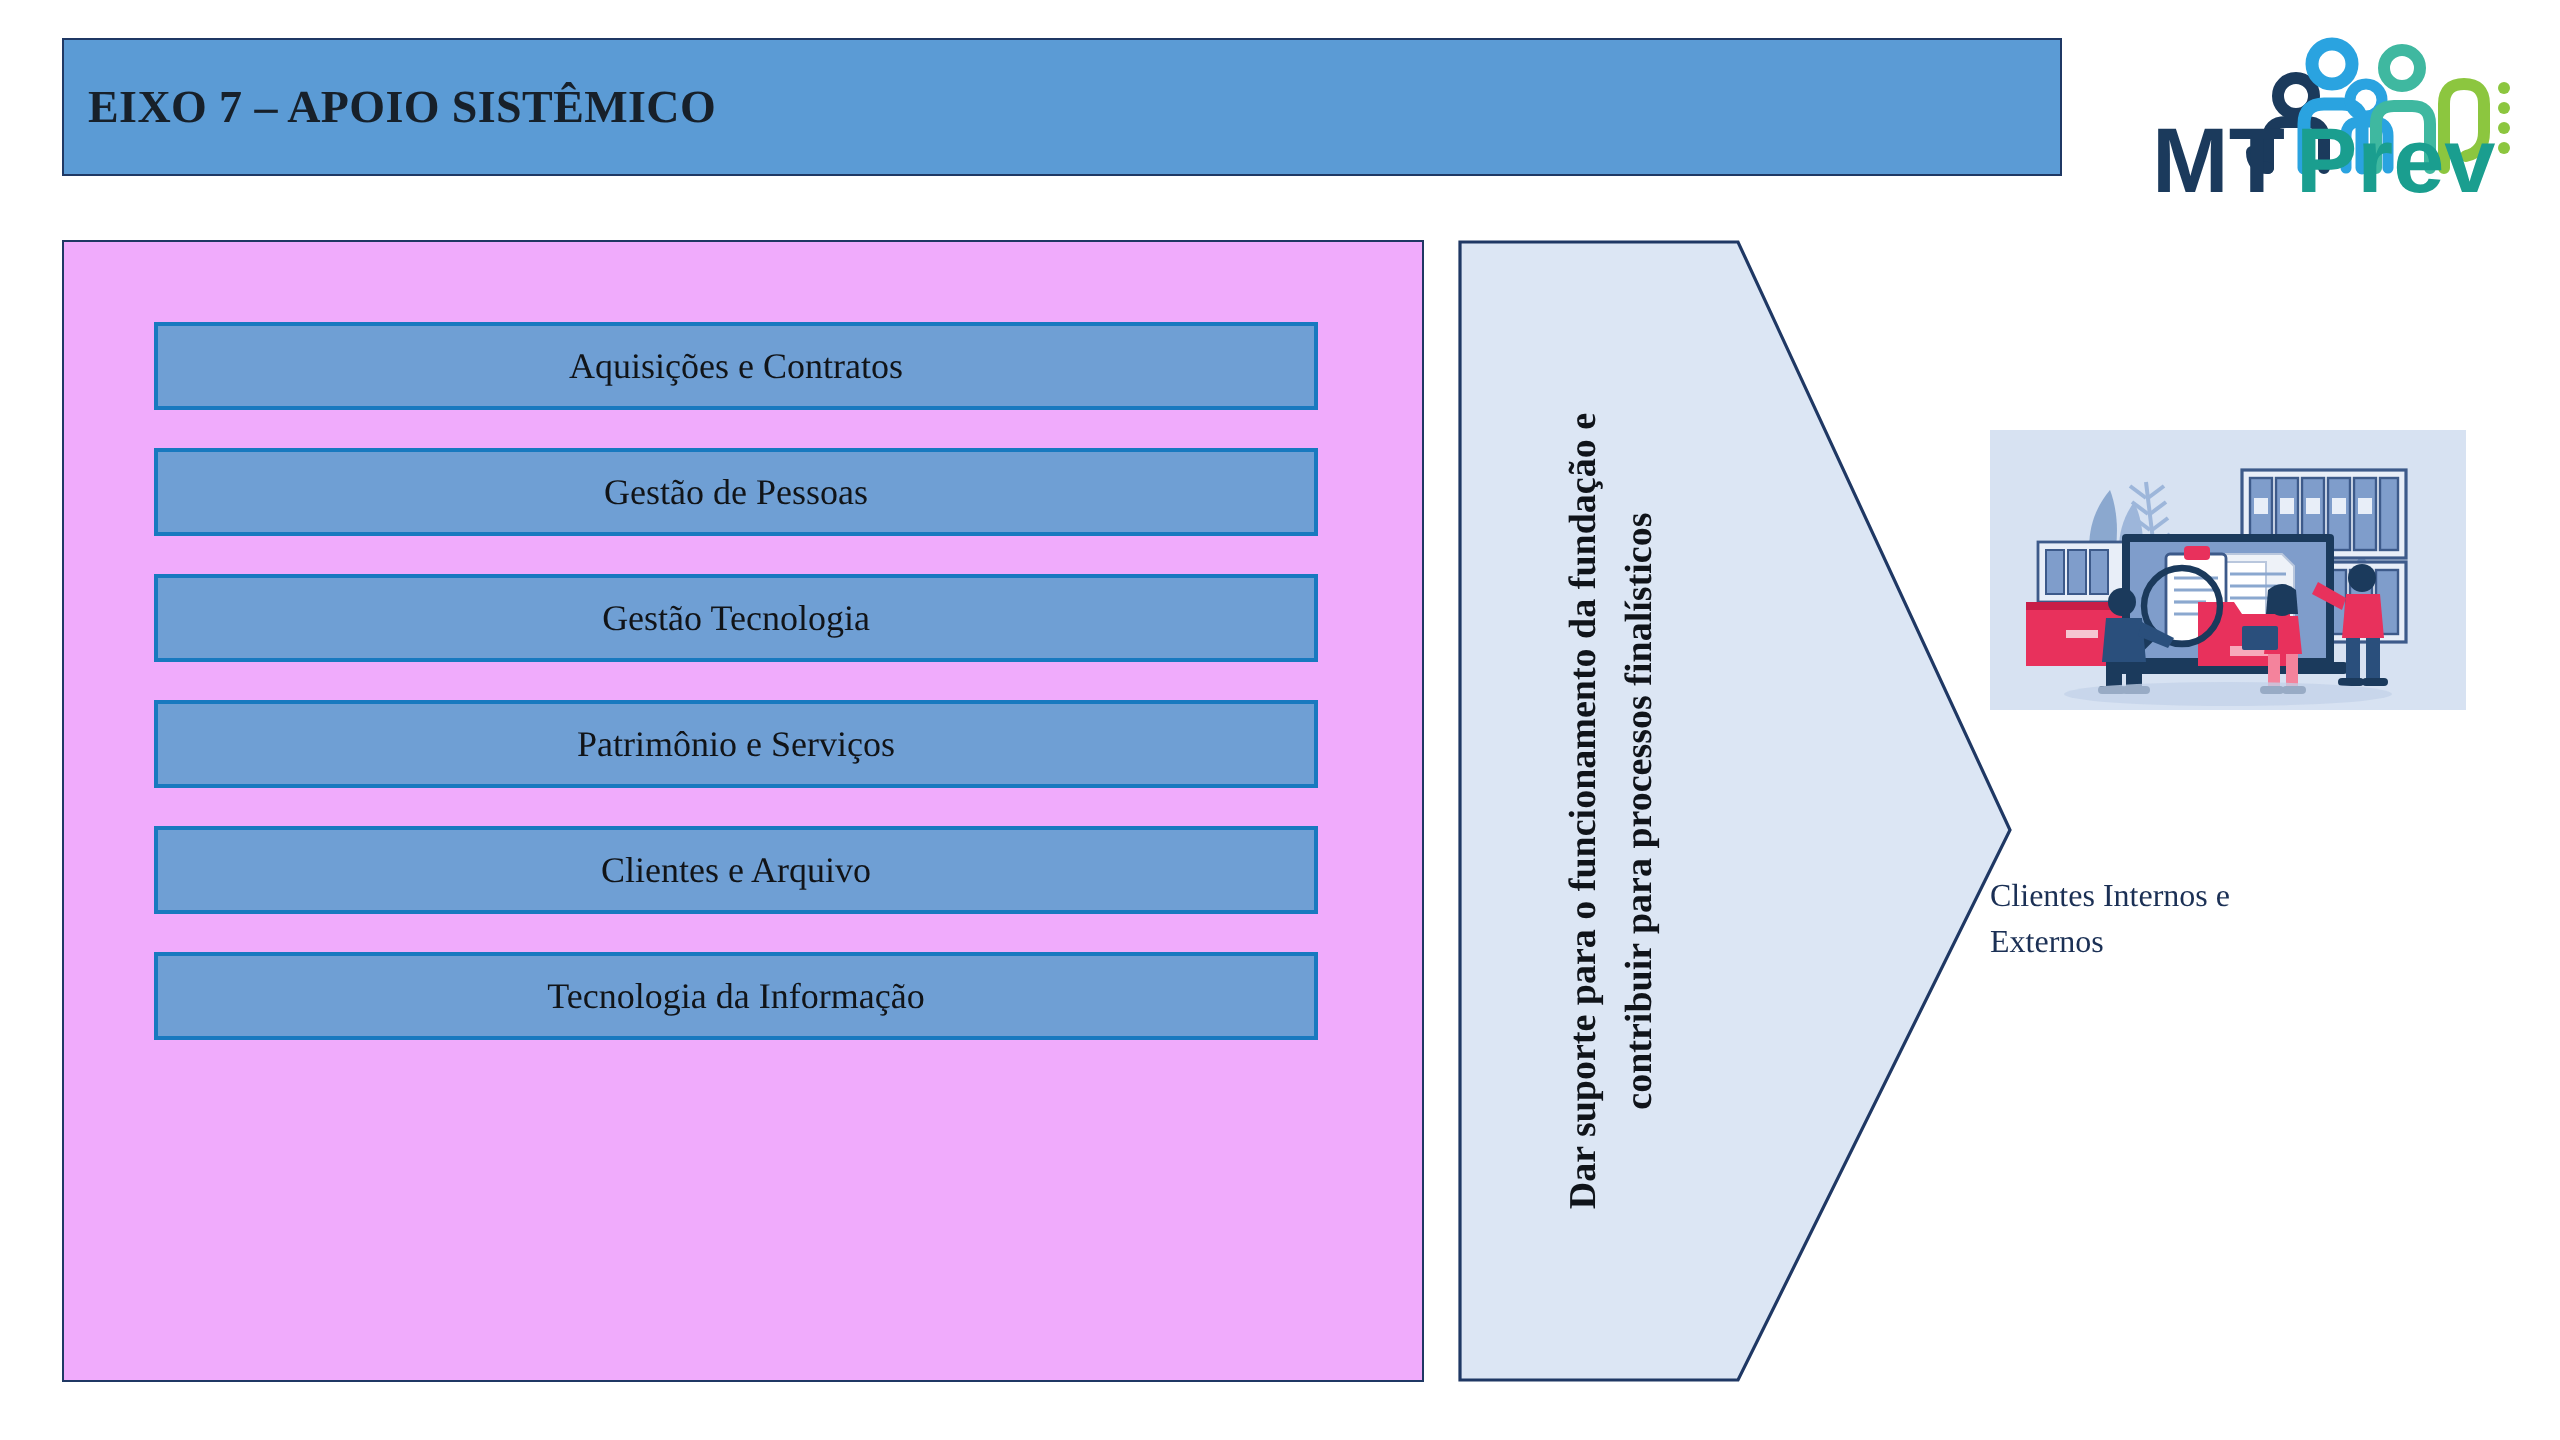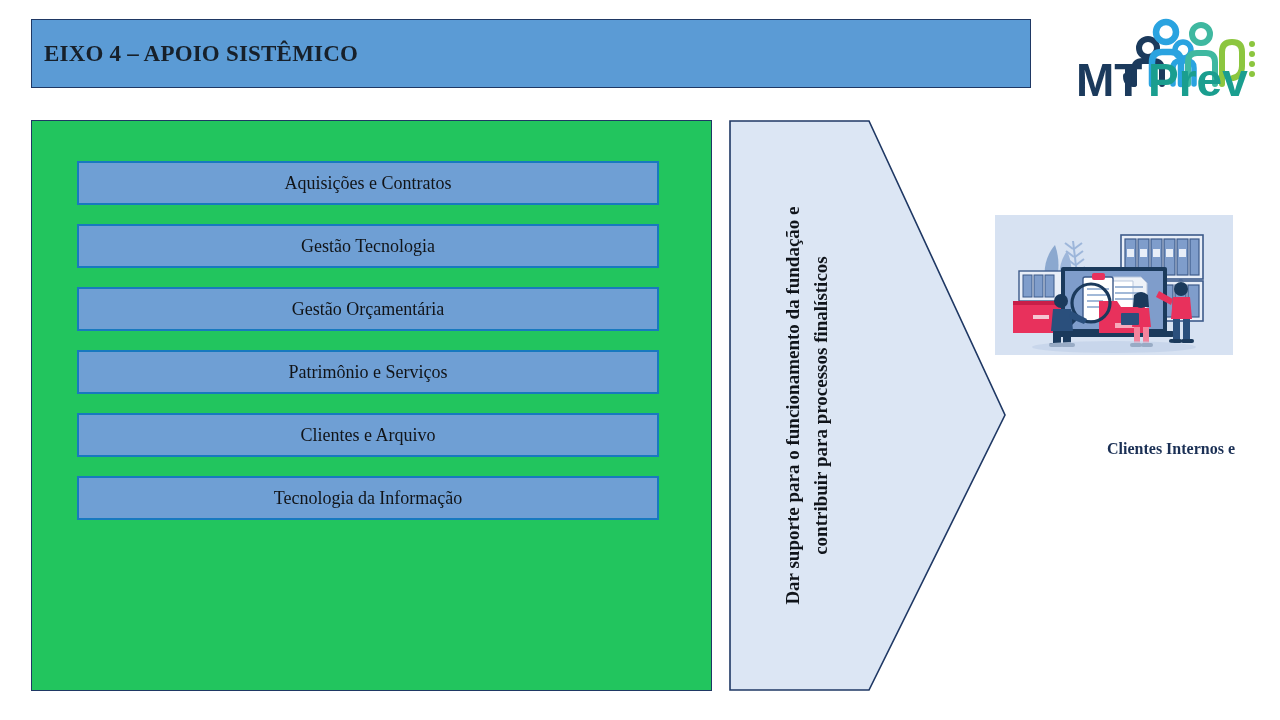--- a/index.html
+++ b/index.html
@@ -54,21 +54,21 @@
   }
   #logo svg { display: block; }
 
   
   #left-panel {
     position: absolute;
     left: 31px;
     top: 120px;
     width: 681px;
     height: 571px;
-    background: #22c55e;
+    background: #f0abfc;
     border: 1px solid #1f3864;
     box-sizing: border-box;
   }
   #process-list {
     position: absolute;
     left: 45px;
     top: 40px;
     width: 582px;
   }
   .process-bar {
@@ -141,35 +141,35 @@
     height: 140px;
     background: #d7e2f2;
     overflow: hidden;
   }
   #illustration svg { display: block; }
   #clients-caption {
     position: absolute;
     left: 0;
     top: 222px;
     width: 240px;
-    text-align: right;
+    text-align: left;
     font-size: 16px;
-    font-weight: bold;
+    font-weight: normal;
     color: #1b3055;
     line-height: 1.45;
   }
   #clients-caption .line { display: block; }
 </style>
 </head>
 <body>
 
 <div id="slide">
 
   <div id="header-banner">
-    <div id="header-title">EIXO 4 – APOIO SISTÊMICO</div>
+    <div id="header-title">EIXO 7 – APOIO SISTÊMICO</div>
   </div>
 
   <div id="logo">
     <svg width="200" height="96" viewBox="0 0 200 96" xmlns="http://www.w3.org/2000/svg">
       <g fill="none" stroke-linecap="round">
 
         <circle cx="78" cy="44" r="9" stroke="#1b3a5c" stroke-width="6"></circle>
         <path d="M64 80 L64 66 Q64 57 73 57 L83 57 Q92 57 92 66 L92 80" stroke="#1b3a5c" stroke-width="6"></path>
         <path d="M64 80 Q56 80 56 72" stroke="#1b3a5c" stroke-width="6"></path>
 
@@ -197,28 +197,28 @@
   </div>
 
   <div id="left-panel">
     <div id="process-list">
 
       <div class="process-bar">
         <span class="process-label">Aquisições e Contratos</span>
       </div>
 
 
+      <div class="process-bar">
+        <span class="process-label">Gestão de Pessoas</span>
+      </div>
 
       <div class="process-bar">
         <span class="process-label">Gestão Tecnologia</span>
       </div>
 
-      <div class="process-bar">
-        <span class="process-label">Gestão Orçamentária</span>
-      </div>
 
       <div class="process-bar">
         <span class="process-label">Patrimônio e Serviços</span>
       </div>
 
       <div class="process-bar">
         <span class="process-label">Clientes e Arquivo</span>
       </div>
 
       <div class="process-bar">
@@ -374,17 +374,18 @@
           <rect x="174" y="124" width="13" height="4" rx="2" fill="#1b3a5c"></rect>
           <rect x="186" y="124" width="13" height="4" rx="2" fill="#1b3a5c"></rect>
         </g>
 
         <ellipse cx="119" cy="132" rx="82" ry="6" fill="#c3d2e8" opacity="0.75"></ellipse>
       </svg>
     </div>
 
     <div id="clients-caption">
       <span class="line">Clientes Internos e</span>
+      <span class="line">Externos</span>
     </div>
 
   </div>
 
 </div>
 
 </body></html>

